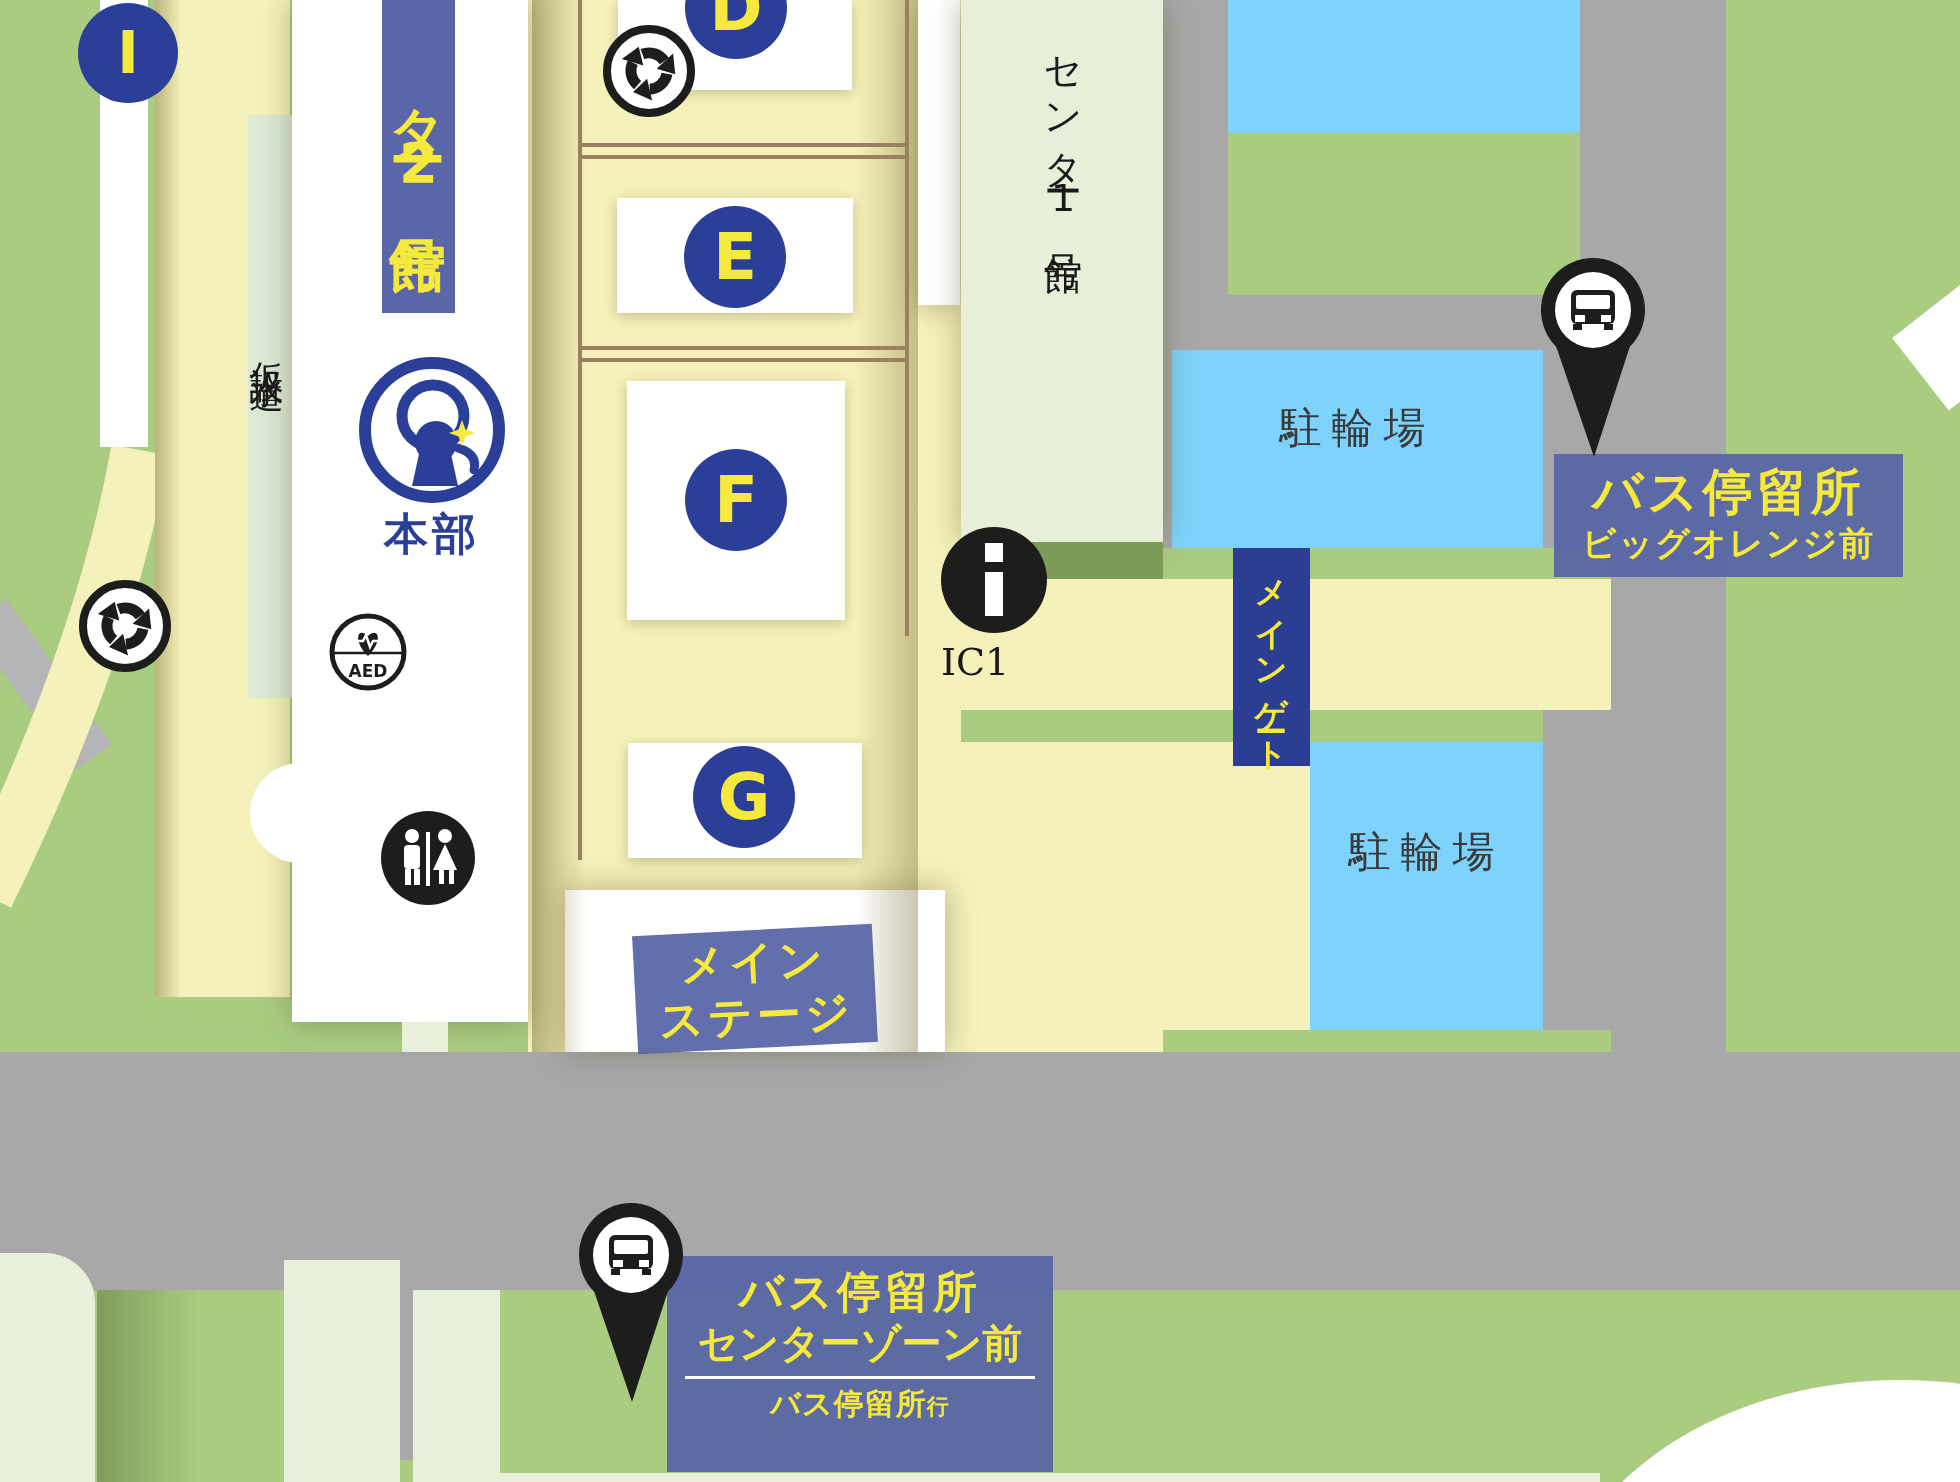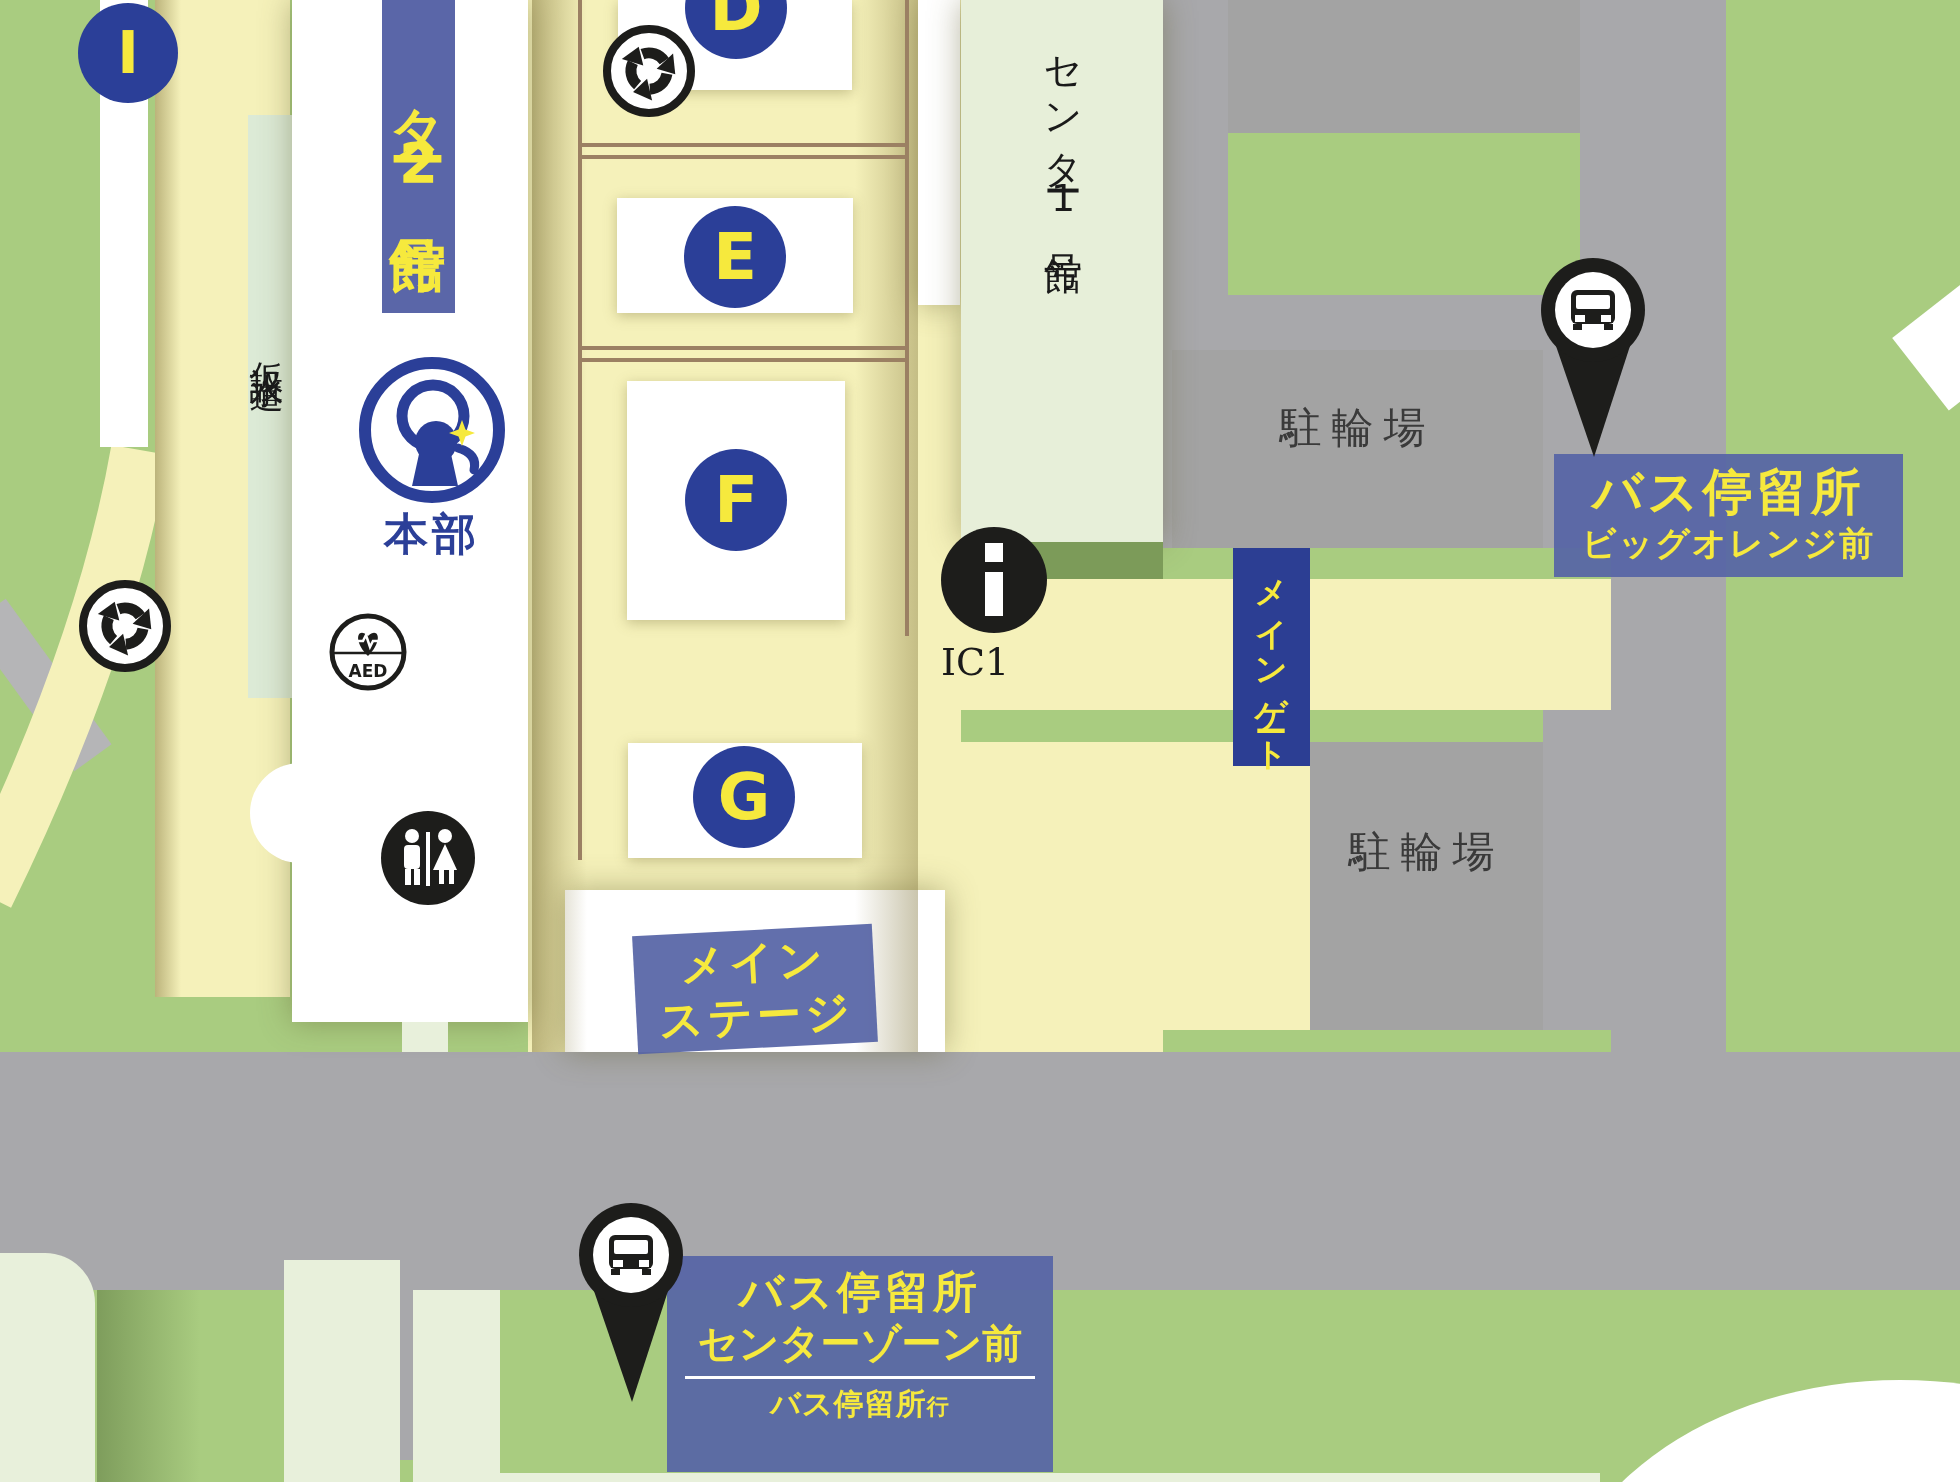--- a/index.html
+++ b/index.html
@@ -4,21 +4,21 @@
 <style>
   html,body{margin:0;padding:0;background:#666;}
   #canvas{position:relative;width:1960px;height:1482px;overflow:hidden;
     background:#a9cc80;font-family:"DejaVu Sans","Liberation Sans",sans-serif;}
   .abs{position:absolute;}
   .green{background:#a9cc80;}
   .dkgreen{background:#7c9b59;}
   .mint{background:#e8f0db;}
   .cream{background:#f5f1ba;}
   .road{background:#a8a8ab;}
-  .parking{background:#a3a3a3;}
+  .parking{background:#7dd3fc;}
   .whitebg{background:#ffffff;}
   .bldg{box-shadow:0 0 30px rgba(95,90,45,.45);}
   .booth-rect{background:#fff;box-shadow:0 3px 12px rgba(110,100,50,.35);}
   .navy-circle{background:#2b3f98;border-radius:50%;display:flex;align-items:center;
     justify-content:center;color:#f6e93d;font-weight:bold;}
   .brownline{background:#9b8063;}
   .sign{background:rgba(86,100,166,.93);color:#f6e93d;font-weight:bold;text-align:center;}
   .vtext{writing-mode:vertical-rl;text-orientation:mixed;}
   .upright{text-orientation:upright;}
   .maplabel{color:#3a3a3a;letter-spacing:10px;font-size:42px;text-align:center;}

